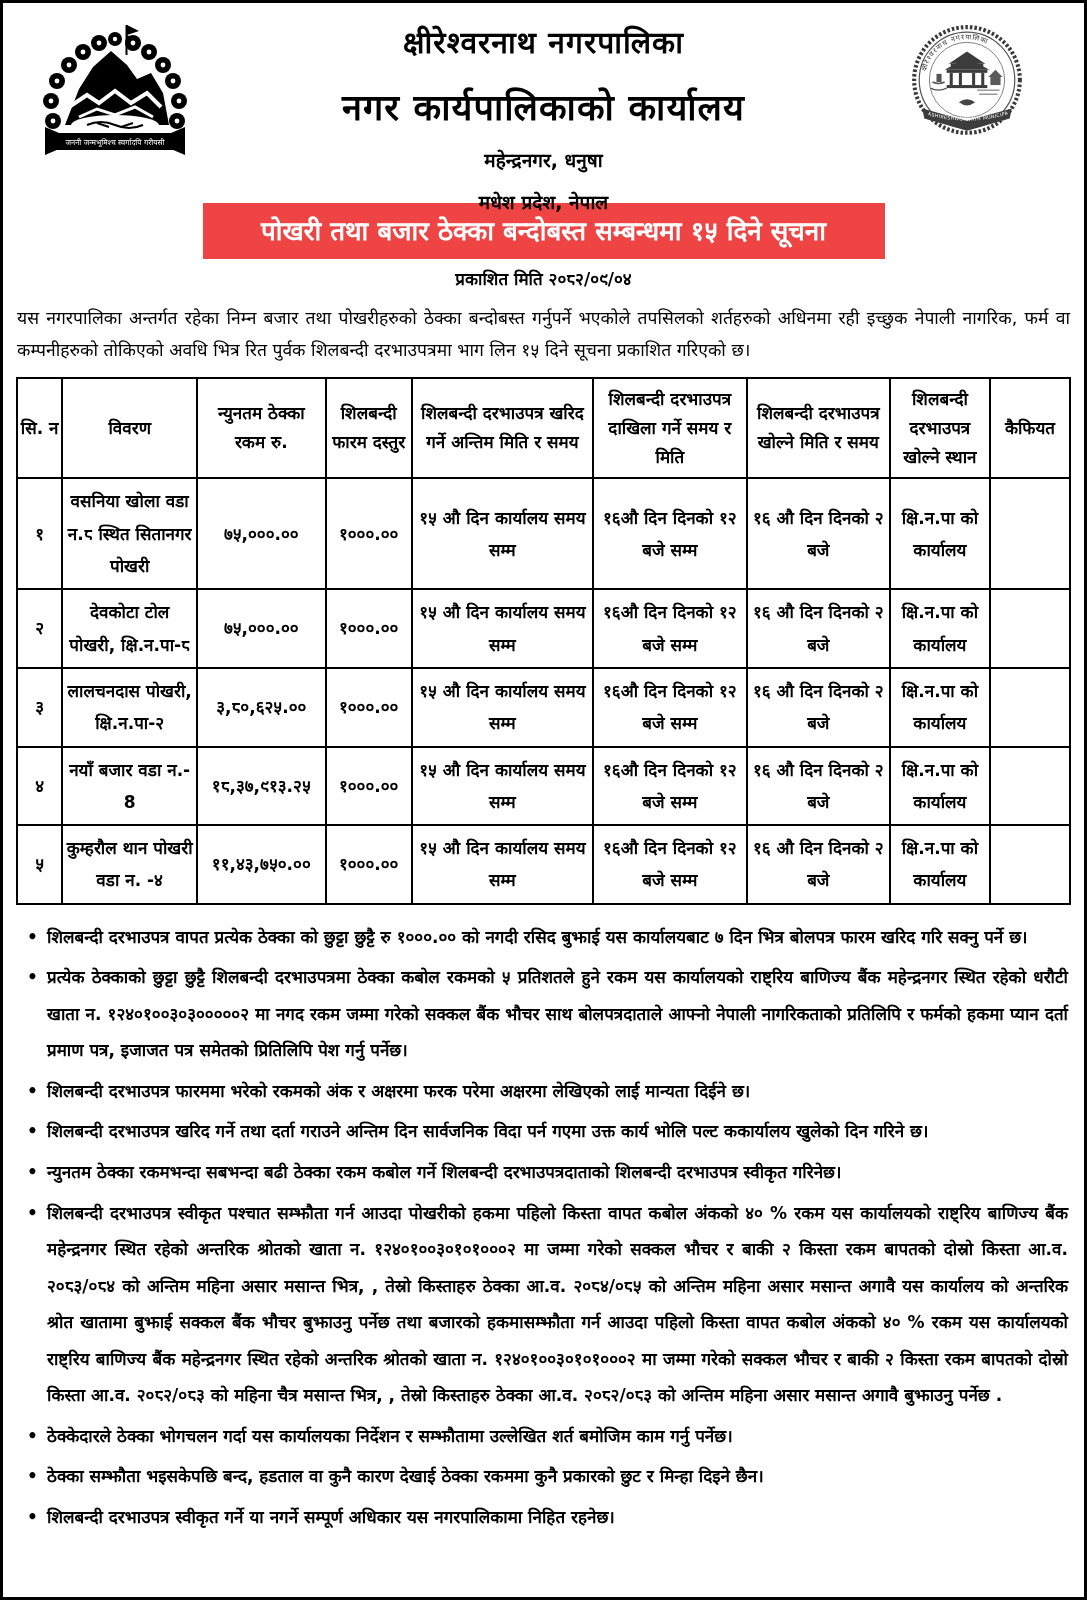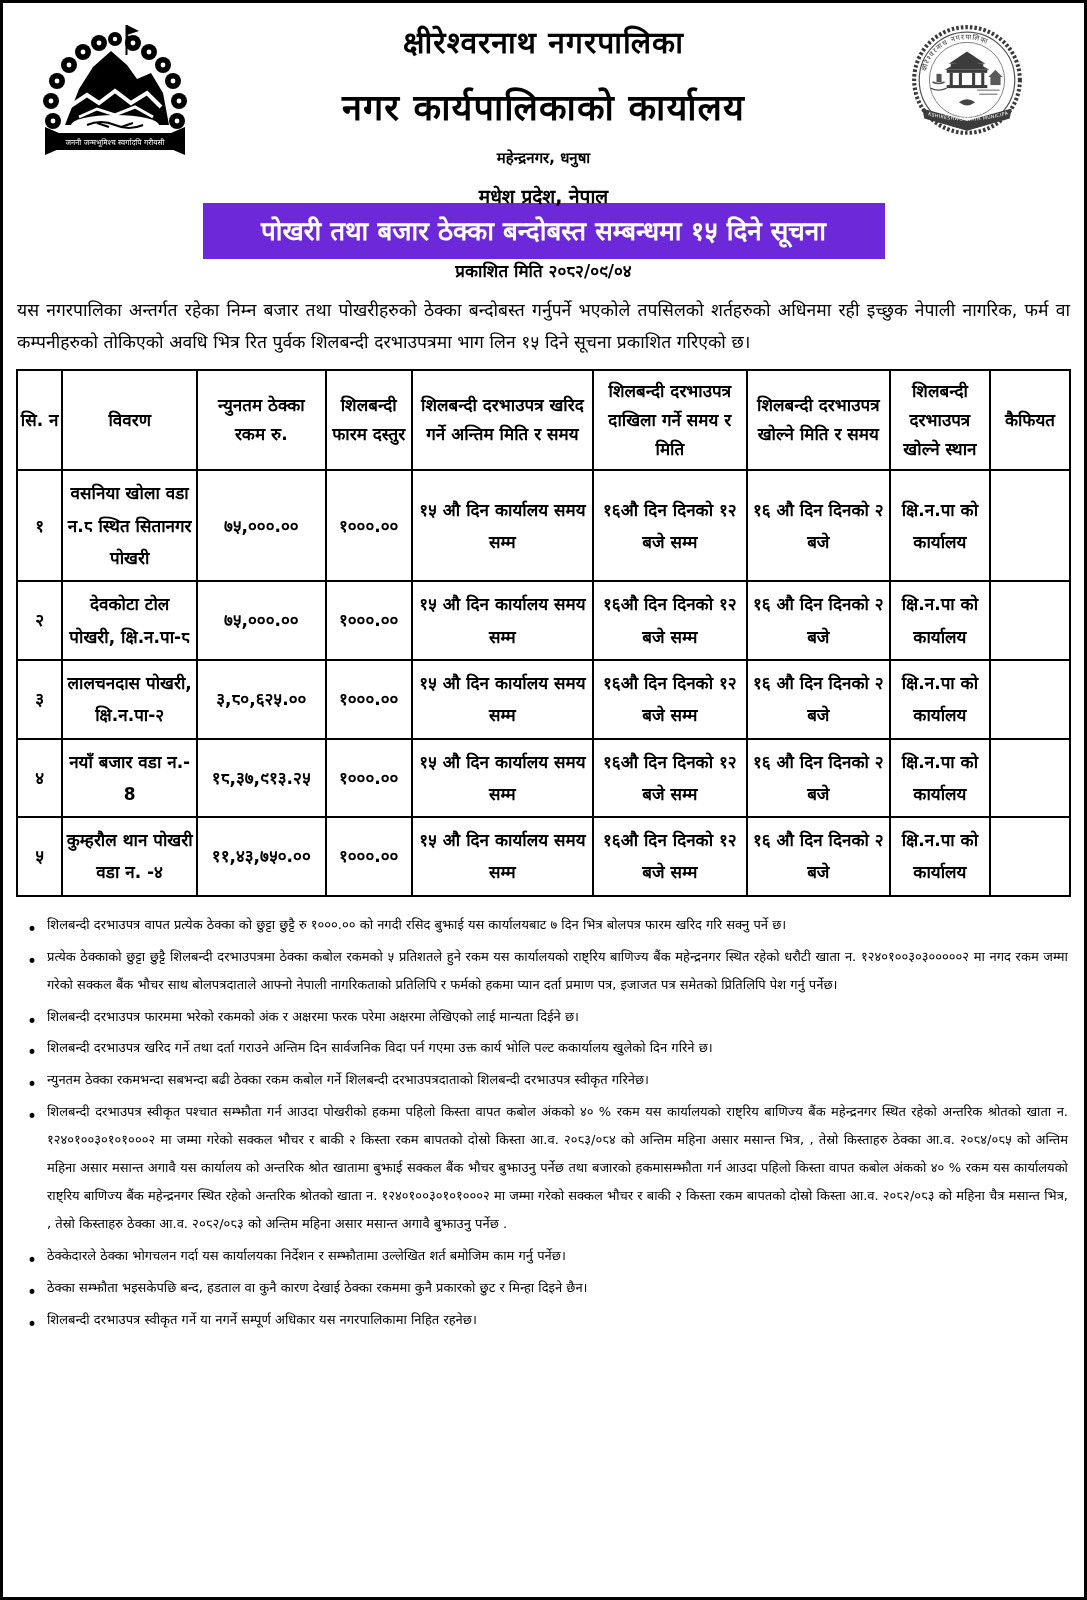--- a/index.html
+++ b/index.html
@@ -15,31 +15,31 @@
     overflow: hidden;
   }
 
   
   .doc-header { position: relative; height: 186px; }
   .logo-left  { position: absolute; left: 24px; top: 16px; width: 160px; height: 150px; }
   .logo-right { position: absolute; right: 48px; top: 14px; width: 122px; height: 122px; }
   .head-center { text-align: center; padding-top: 14px; }
   .t-municipality { font-size: 30px; font-weight: bold; letter-spacing: 1px; }
   .t-office      { font-size: 36px; font-weight: bold; margin-top: 20px; letter-spacing: 1px; }
-  .t-address     { font-size: 15px; font-weight: bold; margin-top: 16px; }
+  .t-address     { font-size: 19px; font-weight: bold; margin-top: 16px; }
   .t-province    { font-size: 19px; font-weight: bold; margin-top: 16px; }
 
   
   .banner {
     width: 682px; margin: 10px auto 0 auto;
-    background: #6d28d9; color: #fff;
+    background: #ef4444; color: #fff;
     text-align: center; font-size: 26px; font-weight: bold;
     padding: 9px 0 11px 0;
   }
-  .pub-date { text-align: center; font-size: 17px; font-weight: bold; }
+  .pub-date { text-align: center; font-size: 17px; font-weight: bold; margin-top: 8px; }
 
   
   .intro {
     margin: 12px 6px 10px 6px;
     font-size: 17.5px; line-height: 1.85; text-align: justify;
   }
 
   
   table.tender {
     width: calc(100% - 10px);
@@ -56,21 +56,21 @@
     font-size: 17px; font-weight: 600; text-align: center;
     padding: 6px 3px; line-height: 1.9; height: 76px; vertical-align: middle;
   }
   table.tender tbody tr:first-child td { height: 94px; }
 
   
   ul.terms { margin: 14px 8px 0 8px; }
   ul.terms li {
     list-style: none; position: relative;
     padding-left: 28px; margin-bottom: 4px;
-    font-size: 13px; line-height: 2.15; text-align: justify;
+    font-size: 17px; line-height: 2.15; text-align: justify; font-weight: bold;
   }
   ul.terms li::before {
     content: "\2022";
     position: absolute; left: 8px; top: 0;
     font-size: 17px;
   }
 
   svg text { font-family: "DejaVu Sans", sans-serif; }
 </style>
 </head>

